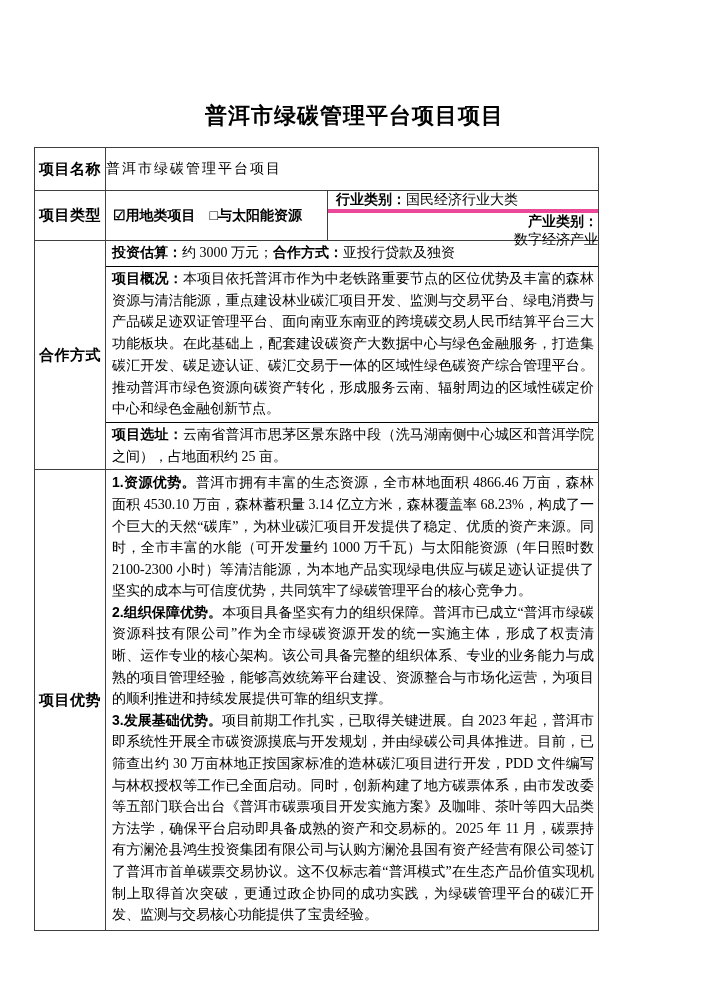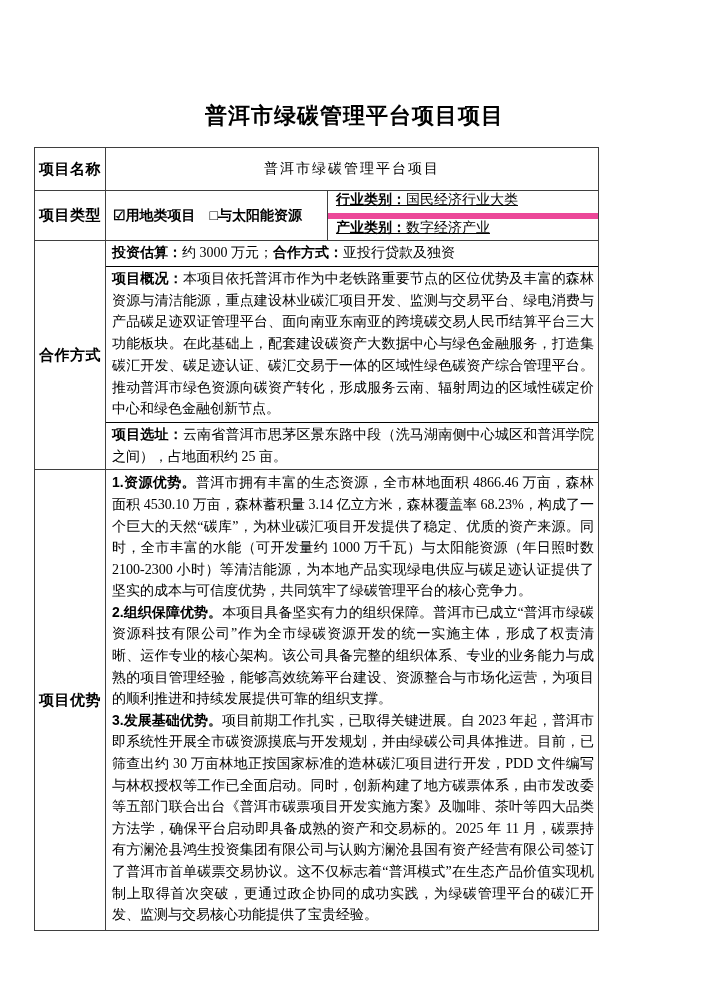--- a/index.html
+++ b/index.html
@@ -44,21 +44,21 @@
   .label-cell {
     width: 70px;
     text-align: center;
     font-family: "Liberation Sans", sans-serif;
     font-weight: bold;
     font-size: 15px;
     letter-spacing: 0.5px;
   }
   .name-row-h { height: 42px; }
   .name-value {
-    text-align: center;
+    text-align: left;
     font-size: 14px;
     letter-spacing: 2px;
   }
   
   .type-flex {
     display: flex;
     align-items: stretch;
     height: 49px;
   }
   .type-checkboxes {
@@ -74,26 +74,25 @@
   .chk-option { white-space: nowrap; }
   .chk-gap { display: inline-block; width: 14px; }
   .type-categories {
     flex: 1;
     display: flex;
     flex-direction: column;
   }
   .cat-row {
     flex: 1;
     display: flex;
-    align-items: flex-start;
+    align-items: flex-end;
     padding-left: 8px;
     font-size: 14px;
-    text-decoration: underline;
   }
-  .cat-row + .cat-row { border-top: 6px solid #ec4899; }
+  .cat-row + .cat-row { border-top: 4px solid #ec4899; flex-direction: column; }
   .inline-label {
     font-family: "Liberation Sans", sans-serif;
     font-weight: bold;
   }
   
   .overview-stack {
     display: flex;
     flex-direction: column;
   }
   .ov-cell {

